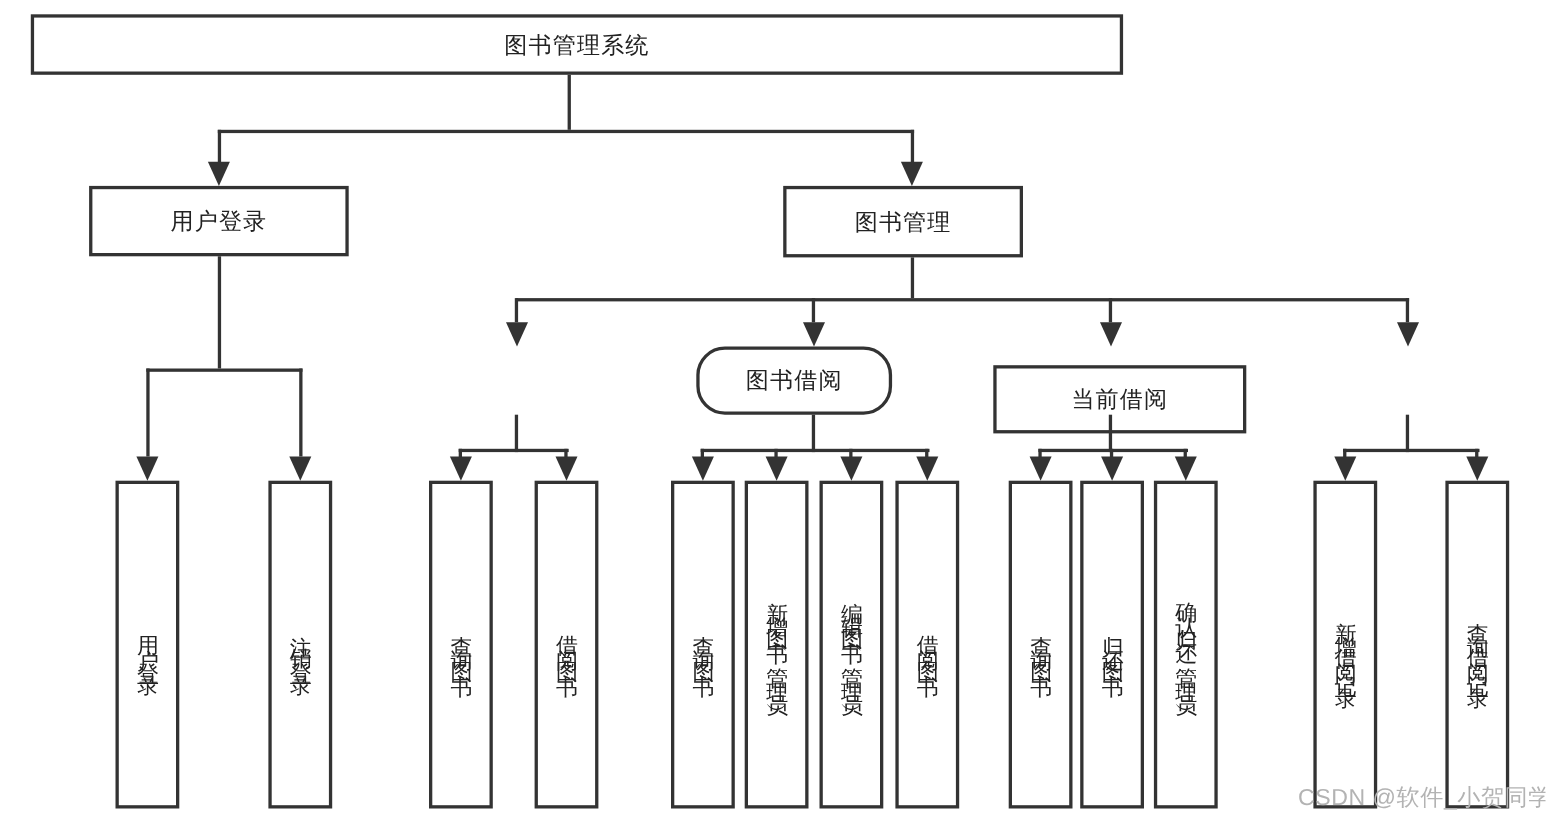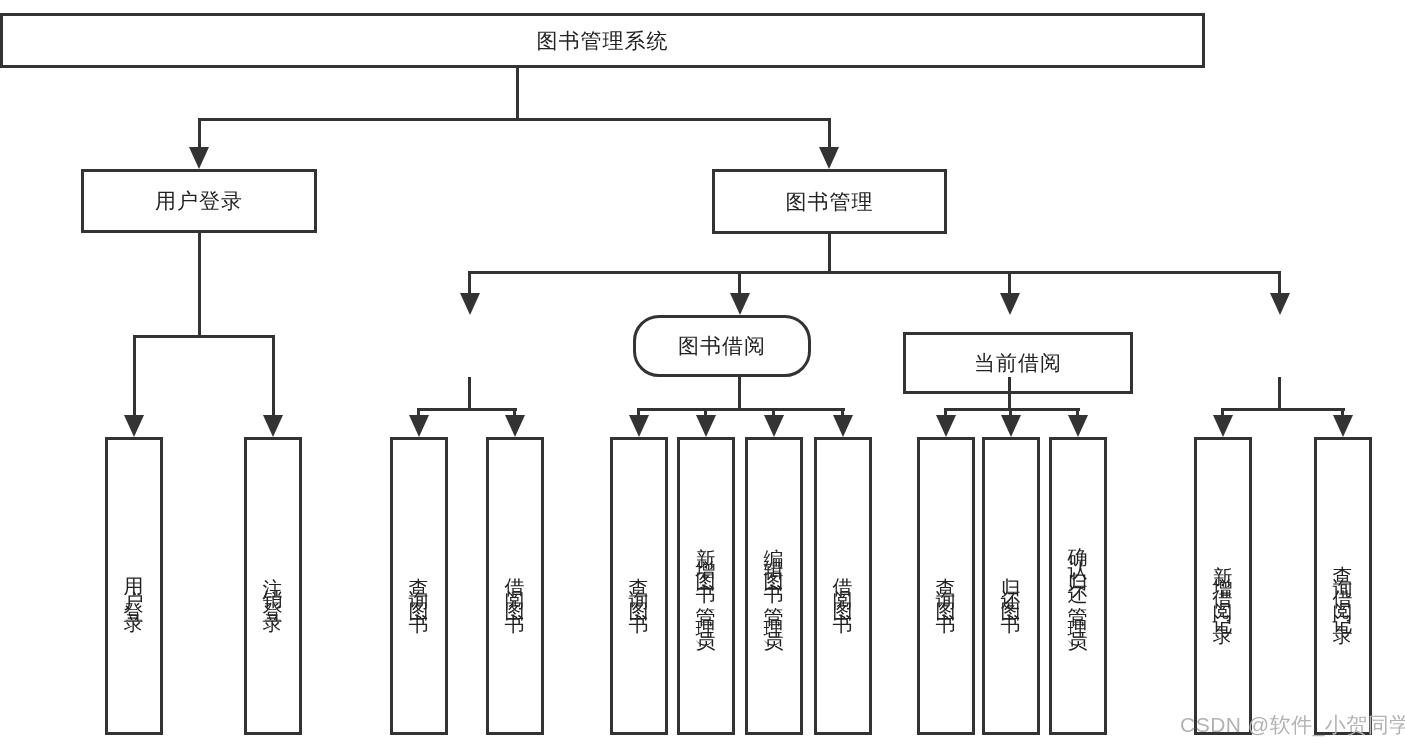--- a/index.html
+++ b/index.html
@@ -39,25 +39,25 @@
     position:absolute;left:1180px;top:711px;
     font-size:21px;color:var(--watermark);
     letter-spacing:0.5px;white-space:nowrap;z-index:5;
   }
 </style>
 </head>
 <body>
 
 <div class="stage">
 
-  <div class="box hlabel" style="left:0;top:13px;width:1205px;height:55px;text-align:right;">图书管理系统</div>
+  <div class="box hlabel" style="left:28px;top:13px;width:993px;height:55px;text-align:right;">图书管理系统</div>
 
   <div class="box hlabel" style="left:81px;top:169px;width:236px;height:64px;">用户登录</div>
 
-  <div class="box hlabel" style="left:712px;top:169px;width:235px;height:65px;">图书管理</div>
+  <div class="box hlabel" style="left:712px;top:169px;width:218px;height:65px;">图书管理</div>
 
 
   <div class="box hlabel" style="left:633px;top:315px;width:178px;height:62px;border-radius:26px;">图书借阅</div>
 
   <div class="box hlabel" style="left:903px;top:332px;width:230px;height:62px;">当前借阅</div>
 
 
   <div class="box leaf" style="left:105px;top:437px;width:58px;height:298px;">
     <span>用户登录</span>
   </div>

